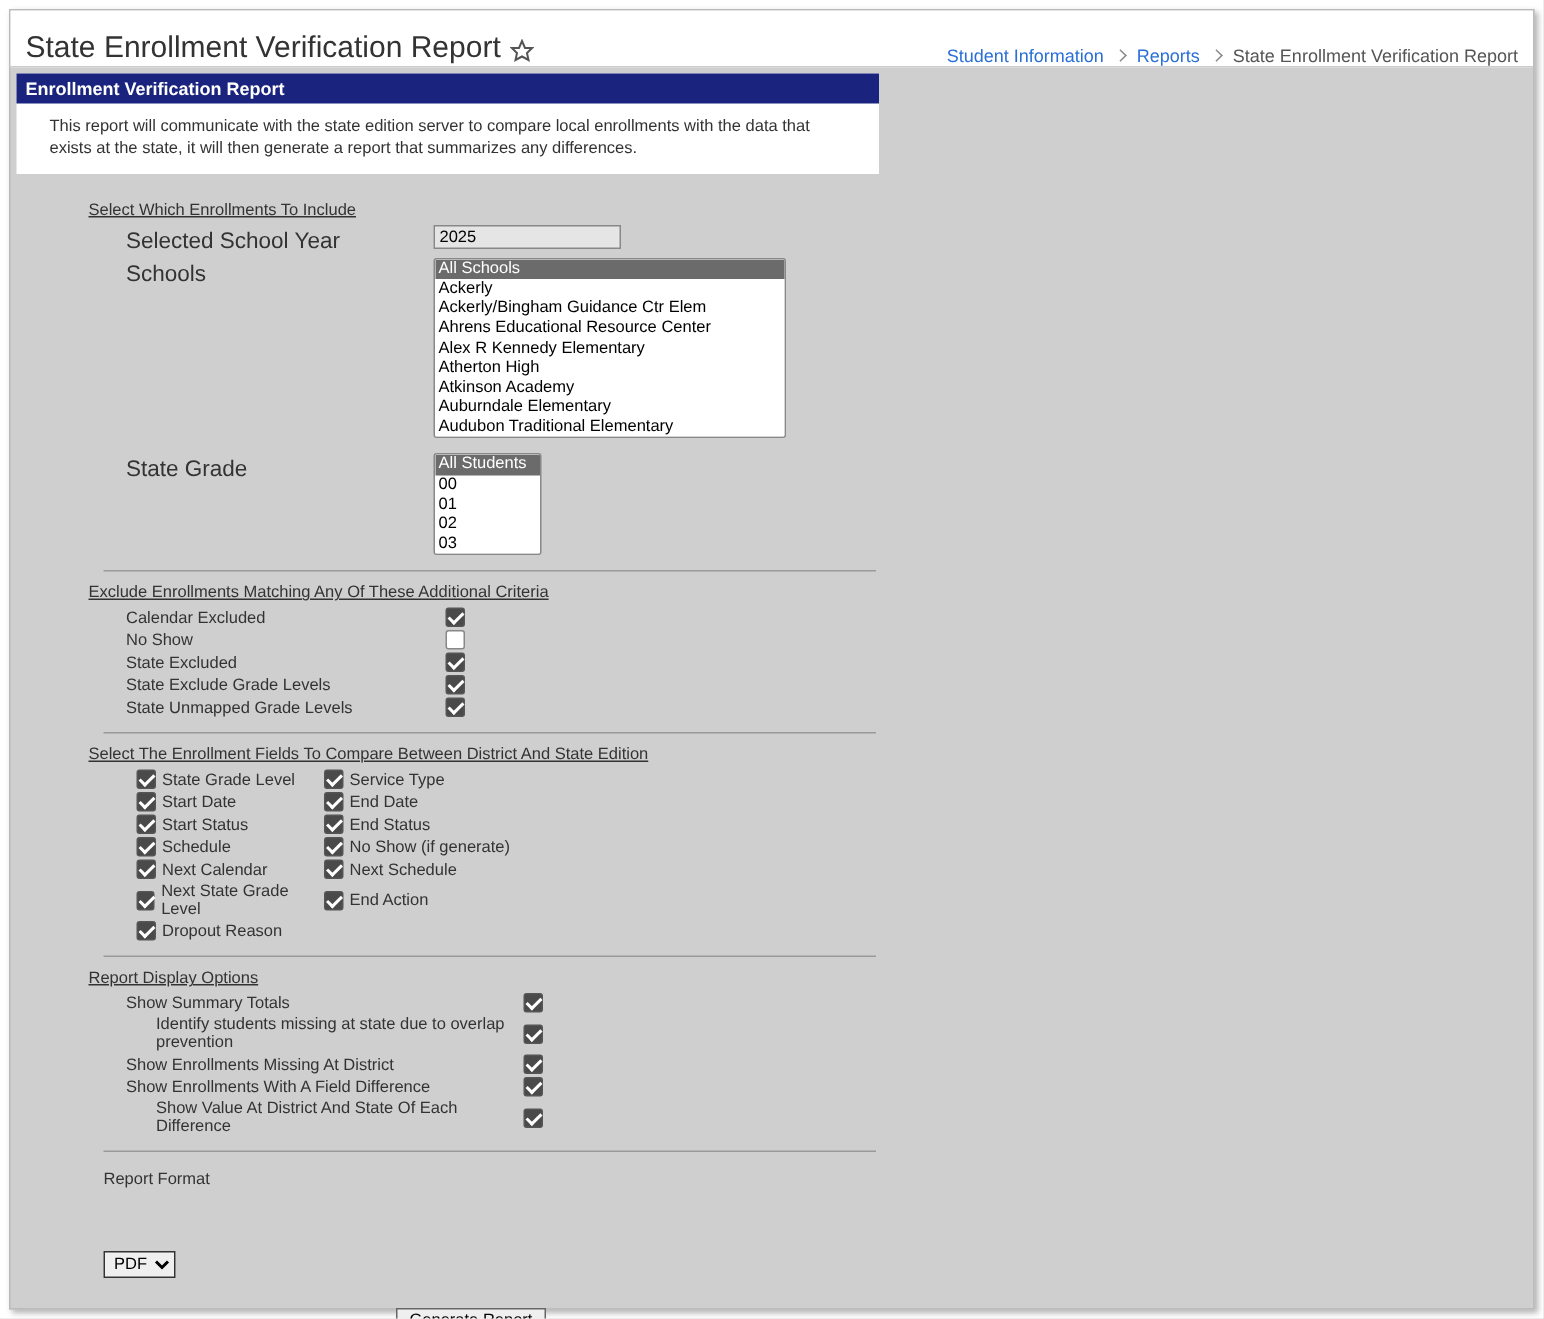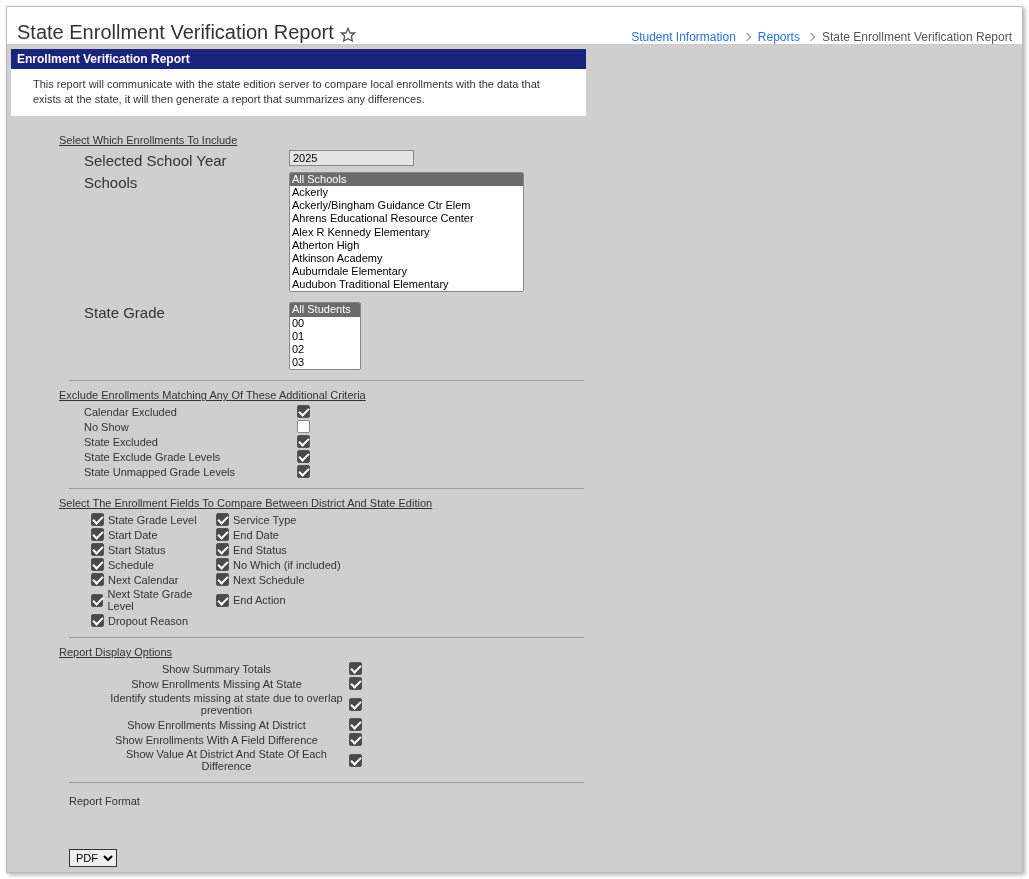--- a/index.html
+++ b/index.html
@@ -171,21 +171,20 @@
   
   .opt-row {
     display:flex;
     align-items:center;
     margin:2px 0;
   }
   .opt-row .olabel {
     width:330px;
     padding-left:65px;
     font-size:11px;
-    text-align:center;
   }
   .opt-row.sub .olabel { padding-left:85px; width:330px; }
   .opt-row input[type=checkbox]{ margin:0; }
 
   .fmt-label {
     margin:12px 0 2px 50px;
     font-size:11px;
   }
   select.fmt {
     margin-left:50px;
@@ -367,21 +366,21 @@
             <div class="cmp-item">
               <input type="checkbox" class="dark" checked="" style="">
               <span>End Status</span>
             </div>
             <div class="cmp-item">
               <input type="checkbox" class="dark" checked="" style="">
               <span>Schedule</span>
             </div>
             <div class="cmp-item">
               <input type="checkbox" class="dark" checked="" style="">
-              <span>No Which (if included)</span>
+              <span>No Show (if generate)</span>
             </div>
             <div class="cmp-item">
               <input type="checkbox" class="dark" checked="" style="">
               <span>Next Calendar</span>
             </div>
             <div class="cmp-item">
               <input type="checkbox" class="dark" checked="" style="">
               <span>Next Schedule</span>
             </div>
             <div class="cmp-item">
@@ -401,24 +400,20 @@
 
         <hr class="hr">
 
         
         <div class="section-title">Report Display Options</div>
         <div id="display-rows">
             <div class="opt-row">
               <div class="olabel">Show Summary Totals</div>
               <input type="checkbox" class="dark" checked="" style="">
             </div>
-            <div class="opt-row">
-              <div class="olabel">Show Enrollments Missing At State</div>
-              <input type="checkbox" class="dark" checked="" style="">
-            </div>
             <div class="opt-row sub">
               <div class="olabel">Identify students missing at state due to overlap prevention</div>
               <input type="checkbox" class="dark" checked="" style="">
             </div>
             <div class="opt-row">
               <div class="olabel">Show Enrollments Missing At District</div>
               <input type="checkbox" class="dark" checked="" style="">
             </div>
             <div class="opt-row">
               <div class="olabel">Show Enrollments With A Field Difference</div>

